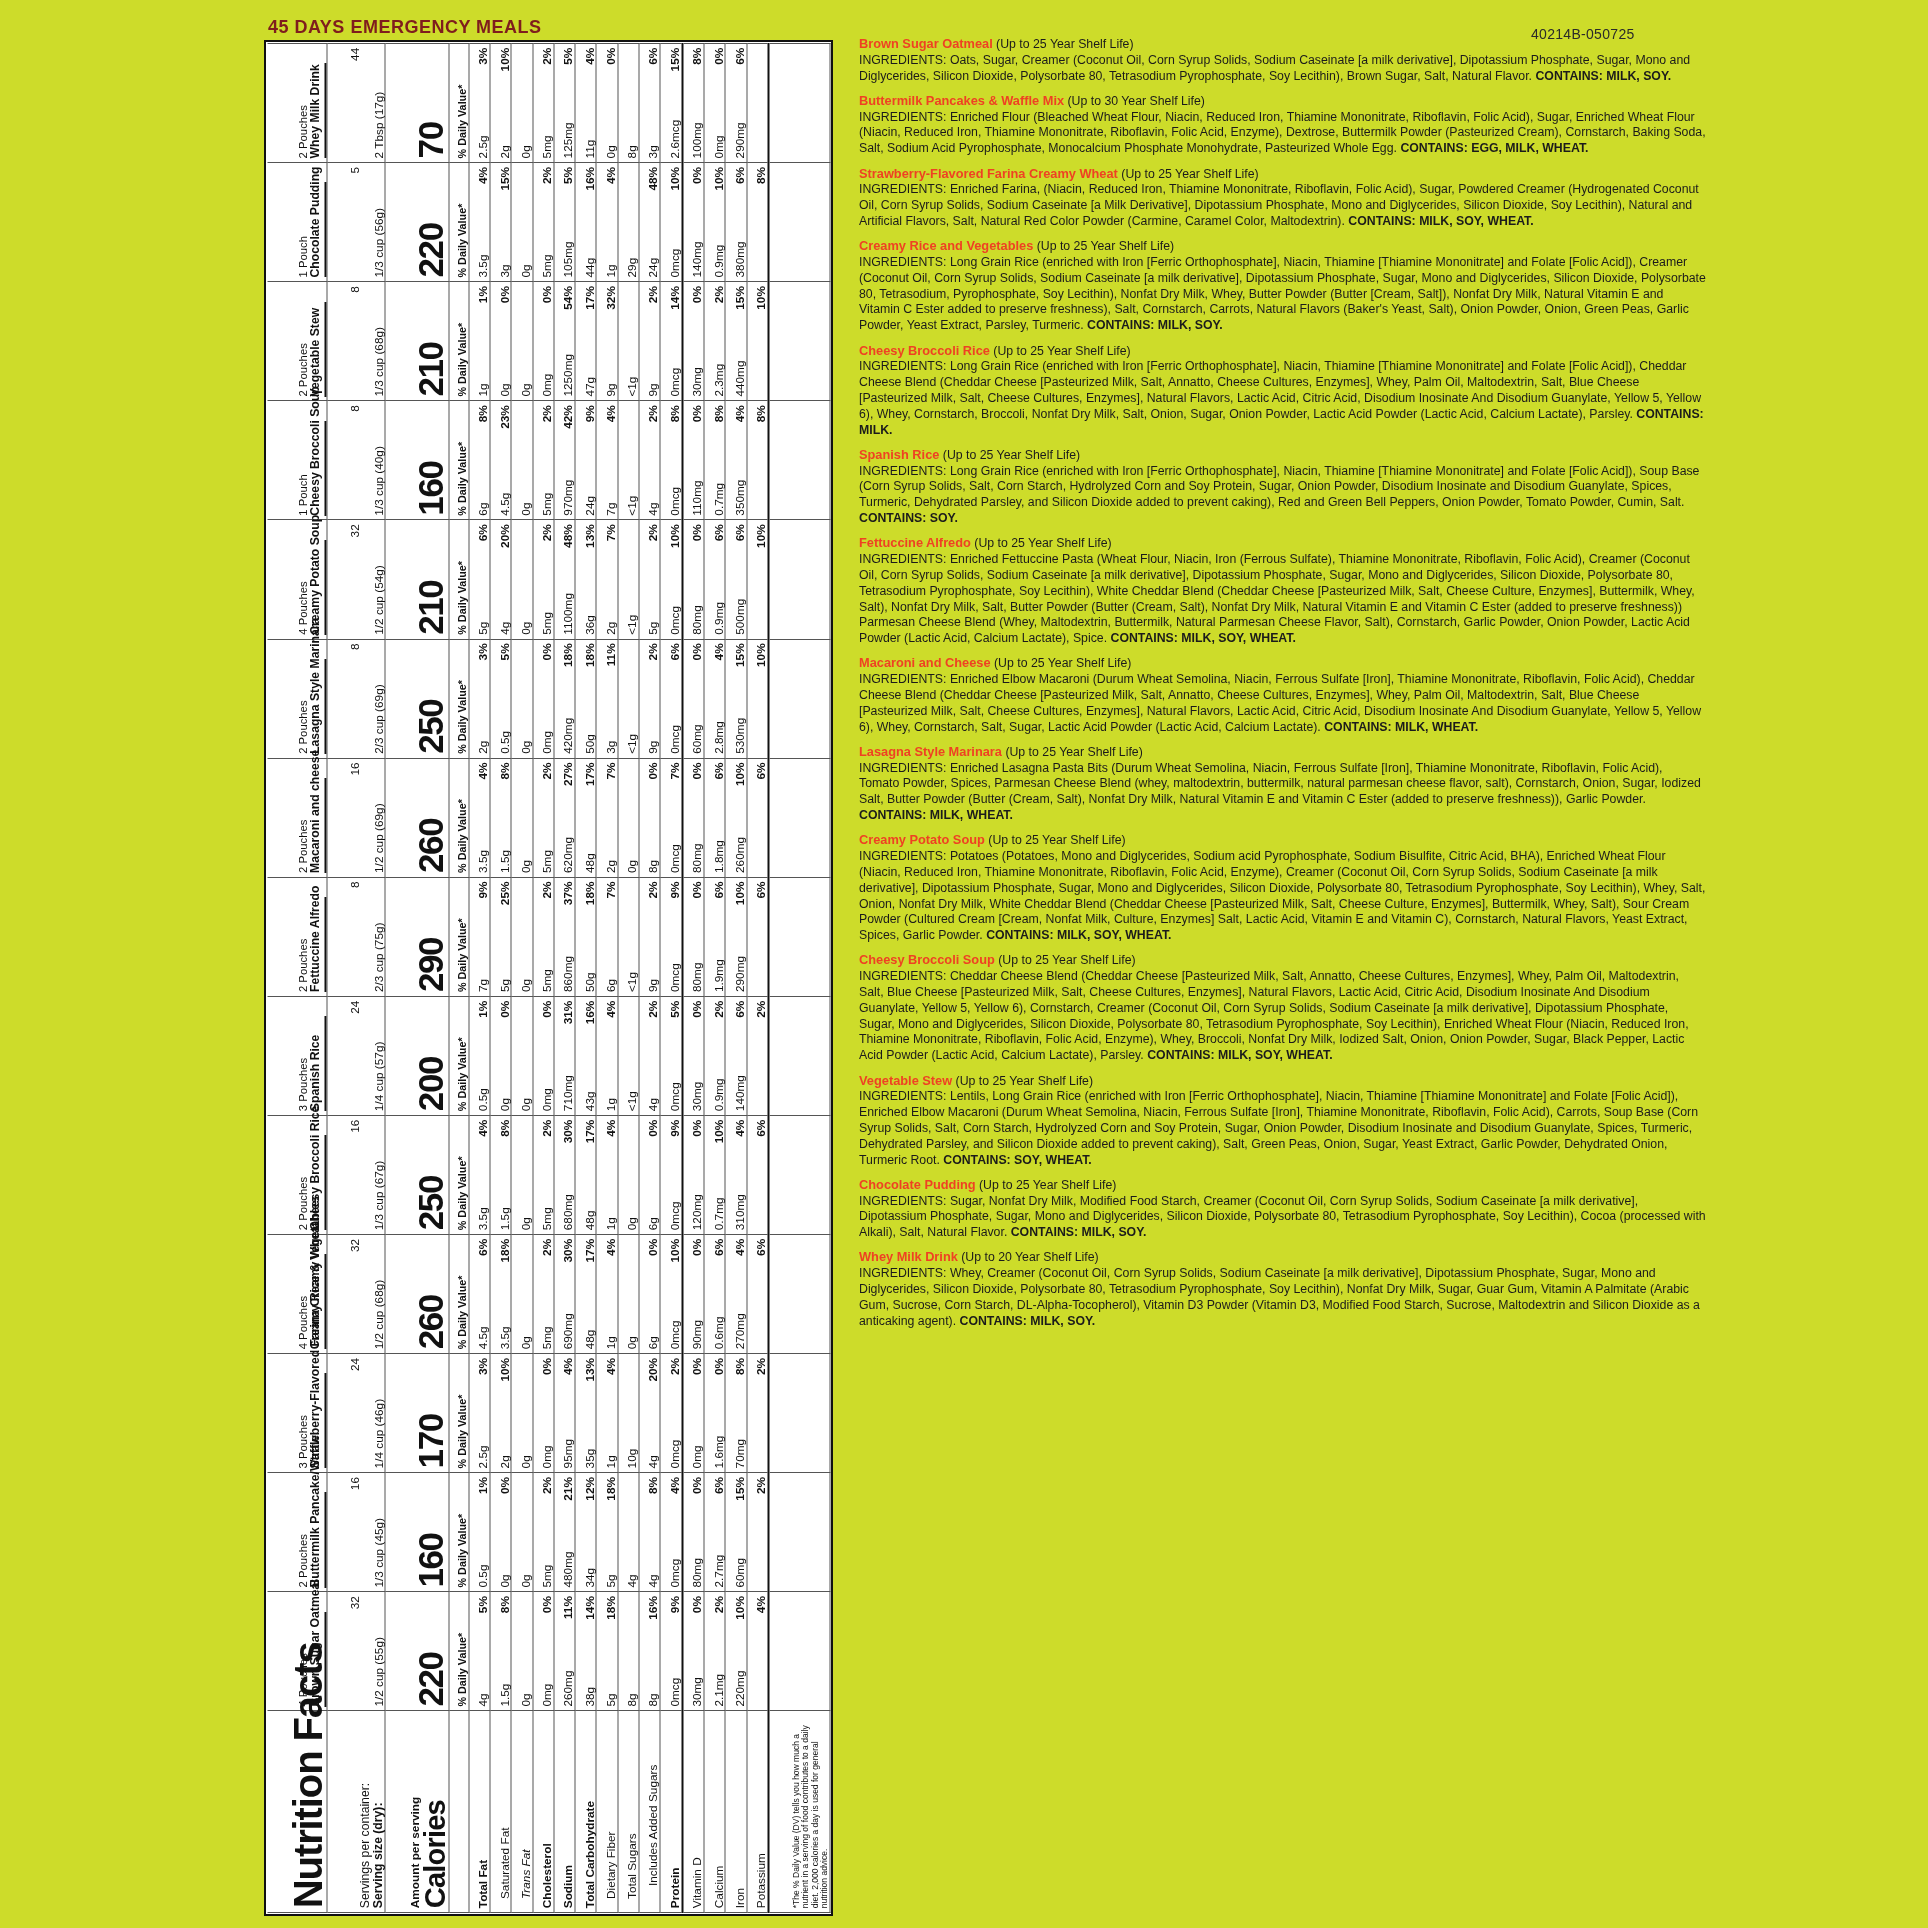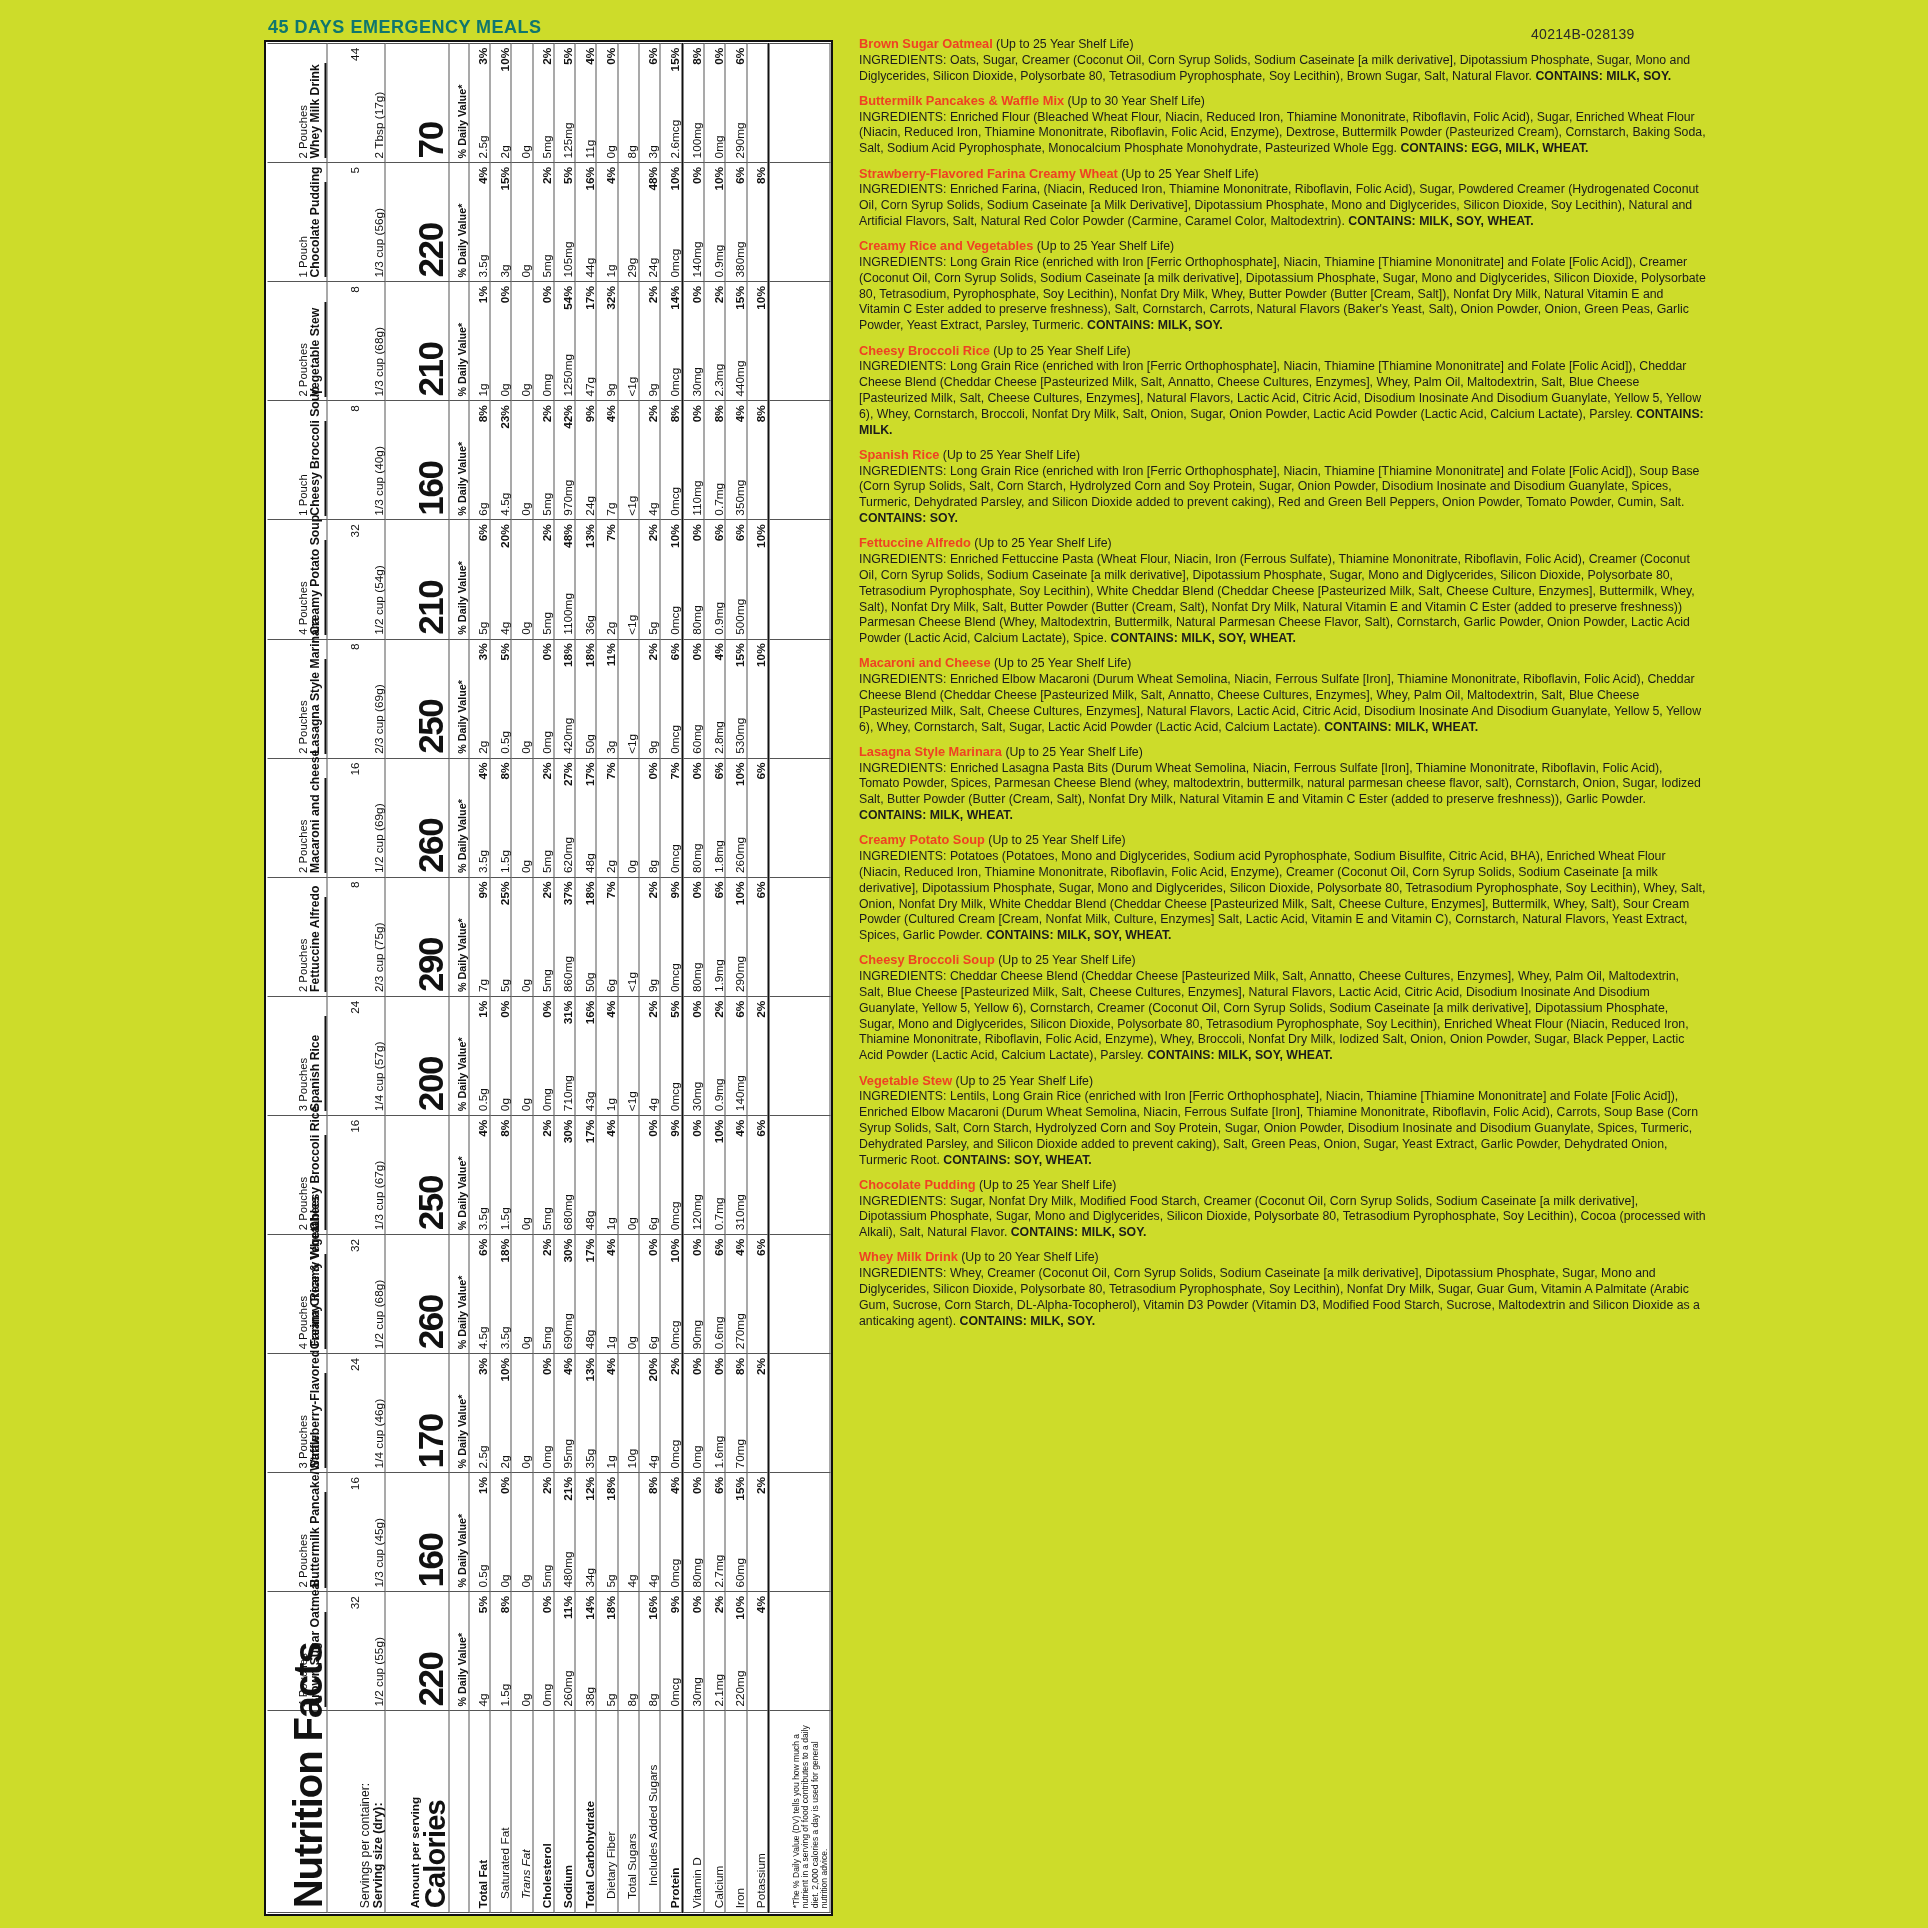--- a/index.html
+++ b/index.html
@@ -7,21 +7,21 @@
     width:1928px;height:1928px;
     background:#cddc2a;
     font-family:"Liberation Sans", sans-serif;
     overflow:hidden;
     position:relative;
   }
   
   #hdr-title{
     position:absolute;left:268px;top:17px;
     font-size:18px;font-weight:bold;letter-spacing:0.5px;
-    color:#0f766e;
+    color:#7f1d1d;
   }
   #prod-code{
     position:absolute;left:1531px;top:26px;
     font-size:14px;color:#2a2a2a;letter-spacing:0.3px;
   }
 
   
   #nf-wrap{
     position:absolute;left:264px;top:40px;
     width:569px;height:1876px;
@@ -106,21 +106,21 @@
   .ing-block{margin-bottom:8.5px;}
   .ing-name{font-weight:bold;color:#ef4123;font-size:12.8px;}
   .ing-shelf{color:#1b1b1b;font-weight:normal;text-align:right;}
   .ing-lbl{font-weight:normal;}
   .ing-contains{font-weight:bold;}
 </style>
 </head>
 <body>
 
 <div id="hdr-title">45 DAYS EMERGENCY MEALS</div>
-<div id="prod-code">40214B-028139</div>
+<div id="prod-code">40214B-050725</div>
 
 <div id="nf-wrap">
   <div id="nf-rot">
     <table class="nf">
       <tbody id="nf-body">
           <tr class="r-title">
             <td class="stub">
               <div class="nf-title">Nutrition Facts</div>
             </td>
             <td class="phead">

